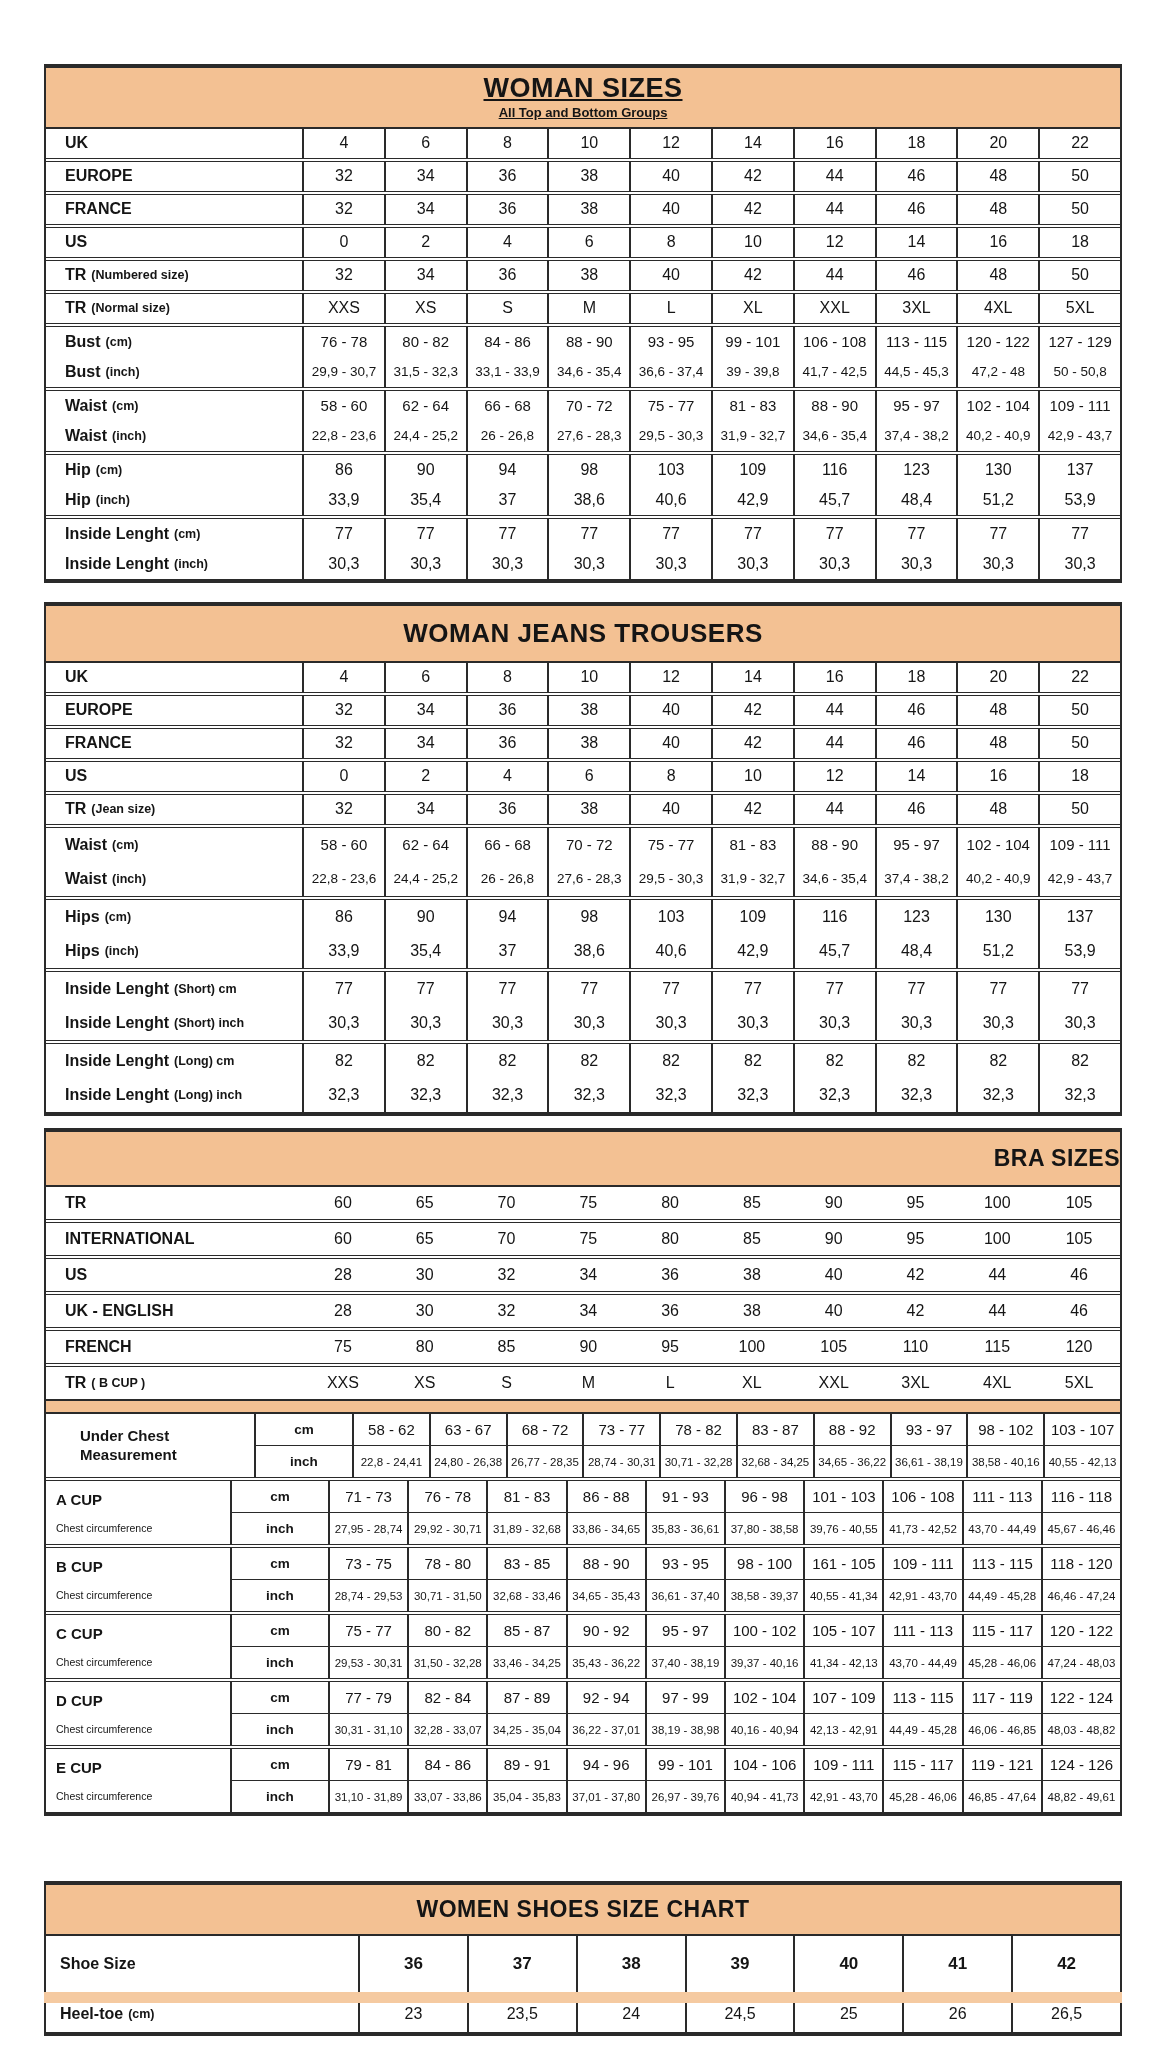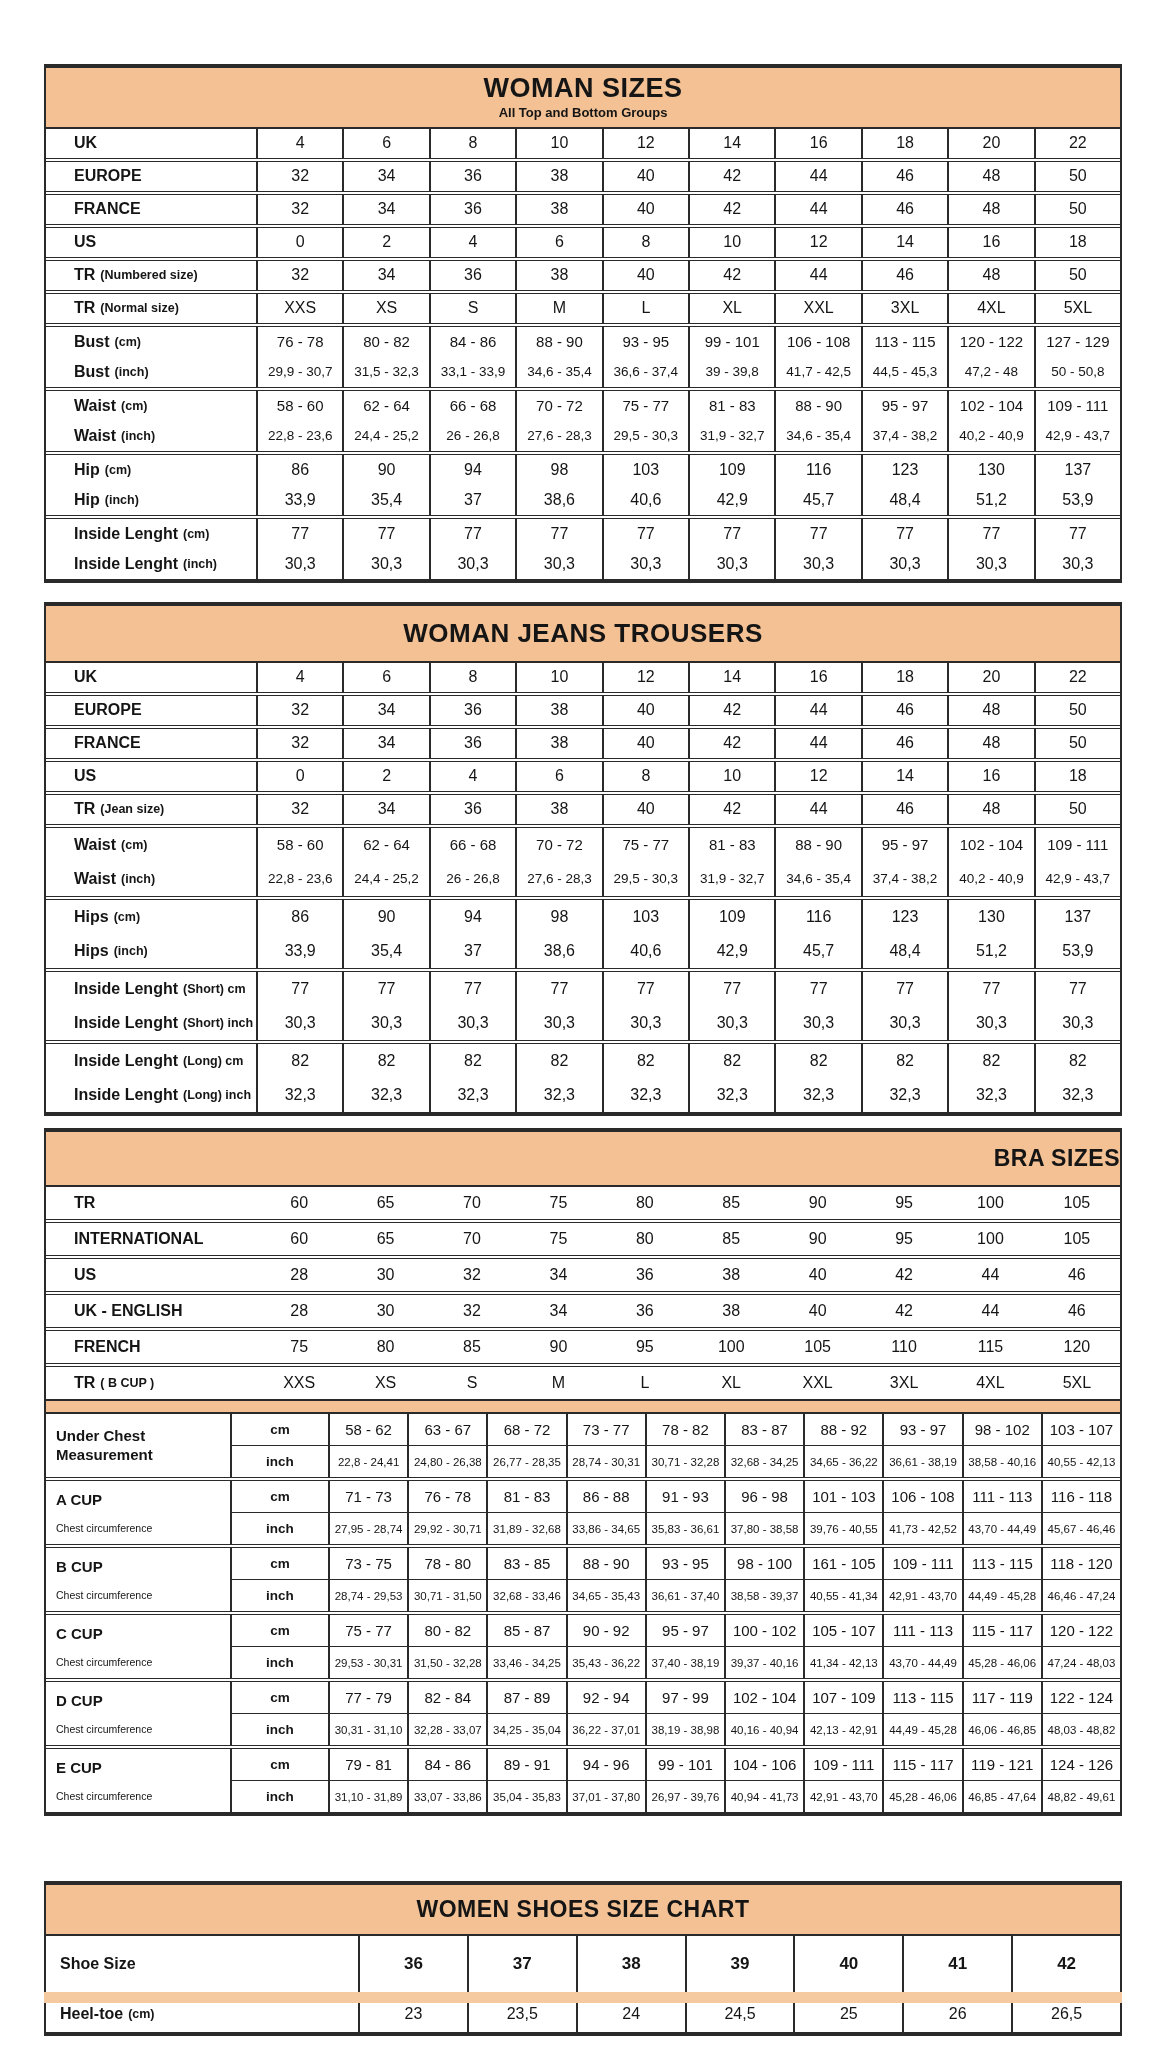--- a/index.html
+++ b/index.html
@@ -2,29 +2,29 @@
 <html><head>
 <meta charset="utf-8">
 <style>
   html,body{margin:0;padding:0;background:#fff;}
   .page{position:relative;width:1164px;height:2048px;background:#ffffff;
         font-family:"Liberation Sans",sans-serif;color:#151515;overflow:hidden;}
   .tbl{position:absolute;left:44px;width:1078px;box-sizing:border-box;
        border:2.5px solid #2a2a2a;border-top-width:4px;border-bottom-width:4px;background:#fff;}
   #t1{top:64px;} #t2{top:602px;} #t3{top:1128px;} #t4{top:1838px;margin-top:43px;}
   .thead{background:#f3c193;border-bottom:2.5px solid #2a2a2a;text-align:center;}
-  #t1 .thead{padding:6px 8px 7px;} #t2 .thead{padding:13px 0;} #t3 .thead{padding:14px 0;} #t4 .thead{padding:12px 0;}
+  #t1 .thead{padding:6px 8px 7px;text-decoration:underline;} #t2 .thead{padding:13px 0;} #t3 .thead{padding:14px 0;} #t4 .thead{padding:12px 0;}
   .ttitle{font-weight:bold;letter-spacing:.5px;line-height:1.1;}
   #t1 .ttitle{font-size:27px;} #t2 .ttitle{font-size:26px;} #t3 .ttitle{font-size:23px;text-align:right;} #t4 .ttitle{font-size:23px;}
   .tsub{font-weight:bold;font-size:13px;margin-top:1px;}
   .group{border-top:4px double #2a2a2a;}
   .group:first-child{border-top:0;}
   .row{display:flex;align-items:stretch;}
-  .label{width:210px;box-sizing:border-box;display:flex;align-items:center;gap:5px;
-         padding-left:28px;font-weight:bold;font-size:16px;flex:0 0 auto;}
+  .label{width:256px;box-sizing:border-box;display:flex;align-items:center;gap:5px;
+         padding-left:19px;font-weight:bold;font-size:16px;flex:0 0 auto;}
   .lmain{font-weight:bold;font-size:16px;white-space:nowrap;}
   .lsub{font-weight:bold;font-size:12.5px;white-space:nowrap;}
   .cell{flex:1 1 0;display:flex;align-items:center;justify-content:center;text-align:center;}
   .grid .cell{border-left:2px solid #2a2a2a;}
   .lg{font-size:16px;} .md{font-size:15px;} .sm{font-size:13.5px;} .xs{font-size:11.5px;}
   .bold .cell, .cell.bold{font-weight:bold;font-size:17px;}
   .sep{height:11px;background:#f3c193;border-top:2.5px solid #2a2a2a;border-bottom:2.5px solid #2a2a2a;}
   
   .cupgroup{display:flex;border-top:4px double #2a2a2a;}
   .cuplabel{width:186px;box-sizing:border-box;border-right:2px solid #2a2a2a;
@@ -602,21 +602,21 @@
             <div class="cell lg">XL</div>
             <div class="cell lg">XXL</div>
             <div class="cell lg">3XL</div>
             <div class="cell lg">4XL</div>
             <div class="cell lg">5XL</div>
           </div>
         </div>
       </div>
     <div class="sep"></div>
     <div class="tbody" id="t3cups">
-        <div class="cupgroup" style="border-top: 0px;">
+        <div class="cupgroup" style="border-top: 0px; padding-left: 24px;">
           <div class="cuplabel">
             <div class="cupmain">Under Chest Measurement</div>
           </div>
           <div class="cupright">
             <div class="cuprow">
               <div class="unitcell">cm</div>
               <div class="cell md">58 - 62</div>
               <div class="cell md">63 - 67</div>
               <div class="cell md">68 - 72</div>
               <div class="cell md">73 - 77</div>

